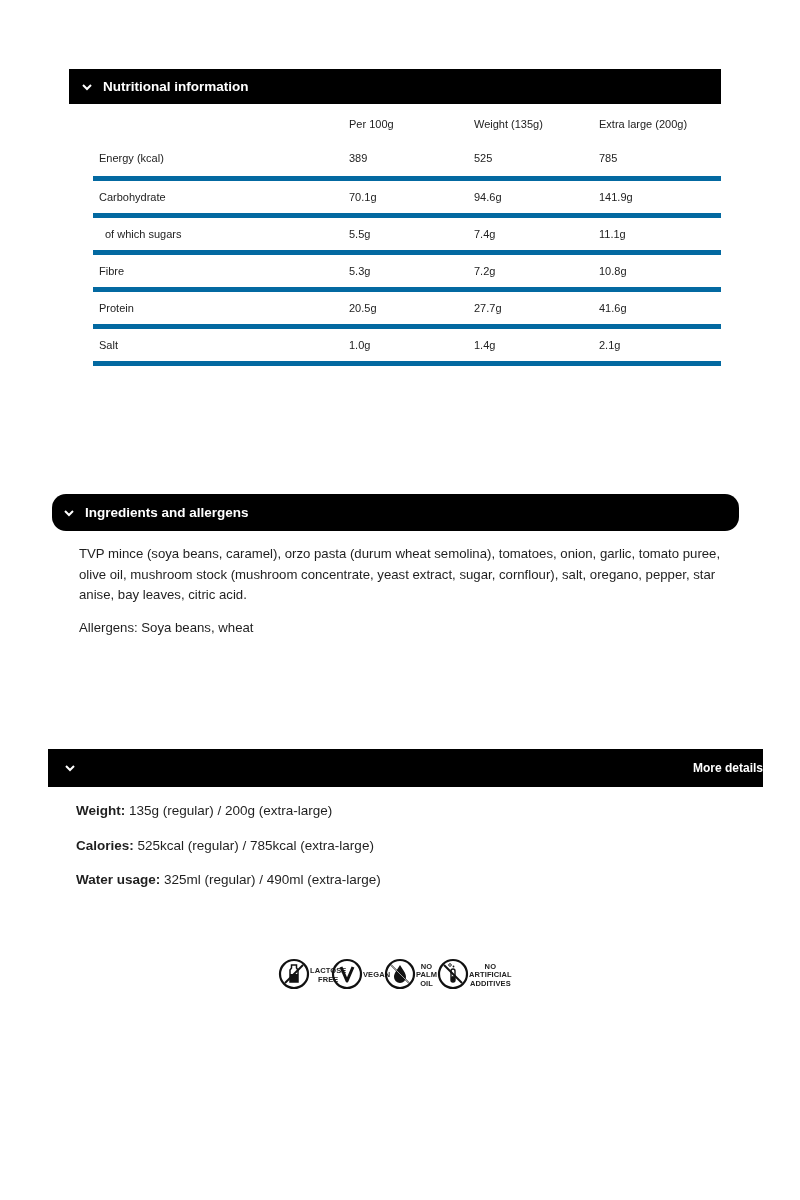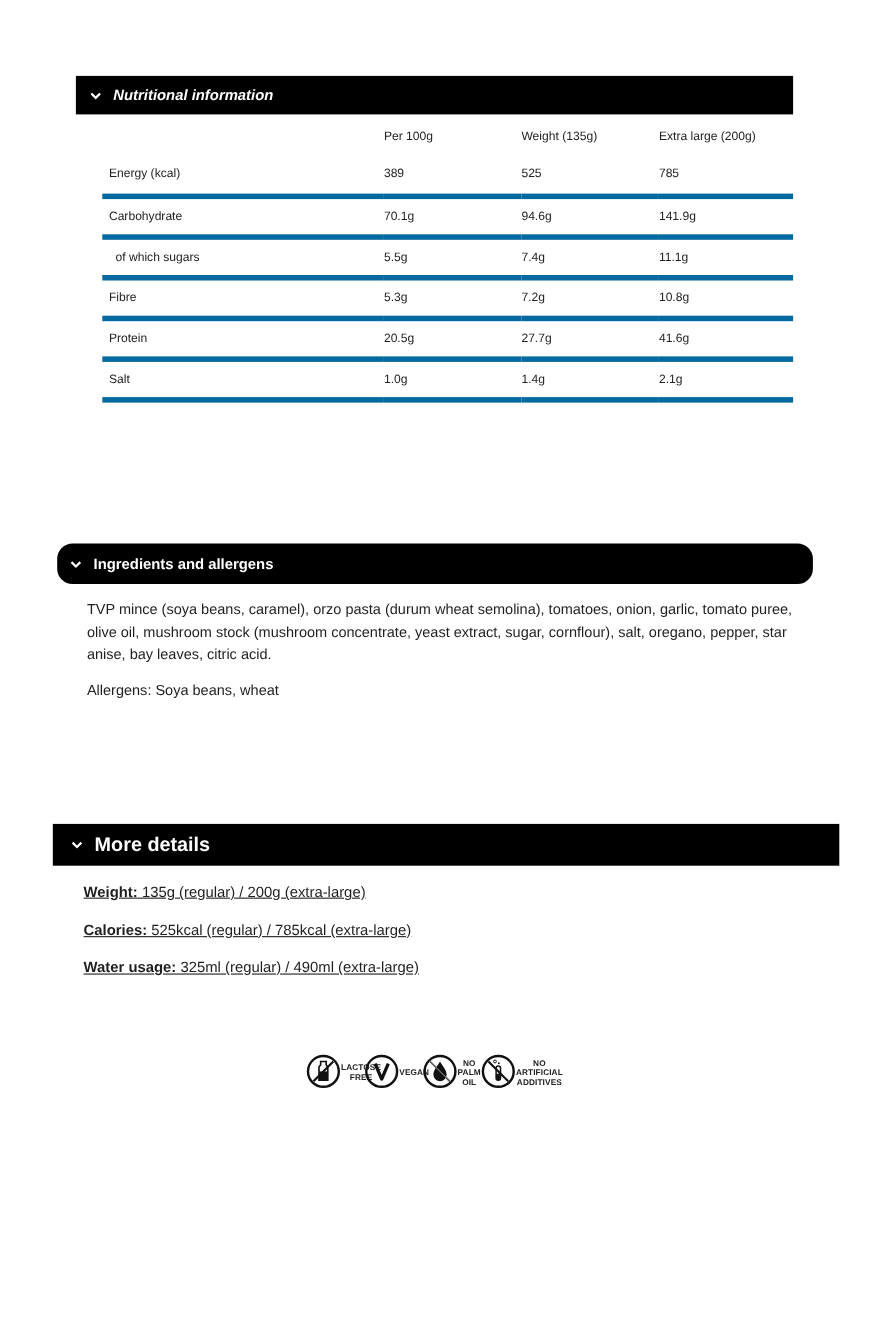--- a/index.html
+++ b/index.html
@@ -1,38 +1,38 @@
 <!DOCTYPE html>
 <html><head>
 <meta charset="utf-8">
 <style>
   html, body { margin: 0; padding: 0; background: #ffffff; }
   body { width: 800px; height: 1200px; position: relative; font-family: "Liberation Sans", sans-serif; color: #1a1a1a; overflow: hidden; }
   .acc-header { position: absolute; background: #000; color: #fff; display: flex; align-items: center; font-weight: bold; font-size: 13.5px; box-sizing: border-box; cursor: pointer; }
   .acc-header .chev { display: inline-block; width: 14px; height: 14px; margin-right: 9px; }
   .acc-header .chev svg { display: block; }
-  #h1 { left: 69px; top: 69px; width: 652px; height: 35px; padding-left: 11px; font-style: italic; }
+  #h1 { left: 69px; top: 69px; width: 652px; height: 35px; padding-left: 11px; }
   #h2 { left: 52px; top: 494px; width: 687px; height: 37px; padding-left: 10px; font-size: 13.5px; border-radius: 14px; }
-  #h3 { left: 48px; top: 749px; width: 715px; height: 38px; padding-left: 15px; font-size: 18px; }
+  #h3 { left: 48px; top: 749px; width: 715px; height: 38px; padding-left: 15px; font-size: 12px; justify-content: space-between; }
 
   table.nutri { position: absolute; left: 93px; top: 108px; width: 628px; border-collapse: collapse; font-size: 11px; color: #222; }
   table.nutri th { font-weight: normal; text-align: left; height: 32px; padding: 0; }
   table.nutri td { height: 32px; padding: 0; border-bottom: 5px solid #0369a1; vertical-align: middle; }
   table.nutri tr.first td { height: 36px; }
   table.nutri td.lbl { padding-left: 6px; width: 244px; }
   table.nutri td.lbl.sub { padding-left: 12px; }
   table.nutri th.lbl { width: 250px; }
   table.nutri .c1 { width: 125px; }
   table.nutri .c2 { width: 125px; }
 
   .ingredients { position: absolute; left: 79px; top: 544px; width: 660px; font-size: 13.2px; line-height: 20.5px; color: #1f1f1f; }
   .ingredients p { margin: 0 0 12px 0; }
 
   .details { position: absolute; left: 76px; top: 800px; width: 680px; font-size: 13.5px; color: #1f1f1f; }
-  .details p { margin: 0; height: 34.5px; line-height: 22px; text-decoration: underline; }
+  .details p { margin: 0; height: 34.5px; line-height: 22px; }
   .details b { font-weight: bold; }
 
   .badges { position: absolute; left: 278px; top: 958px; display: flex; }
   .badge { width: 53px; display: flex; flex-direction: row; align-items: center; }
   .badge svg { display: block; }
   .badge .blabel { margin-top: 3px; font-size: 7.5px; font-weight: bold; text-align: center; line-height: 8.3px; color: #222; letter-spacing: 0.1px; }
 </style>
 </head>
 <body>
 

